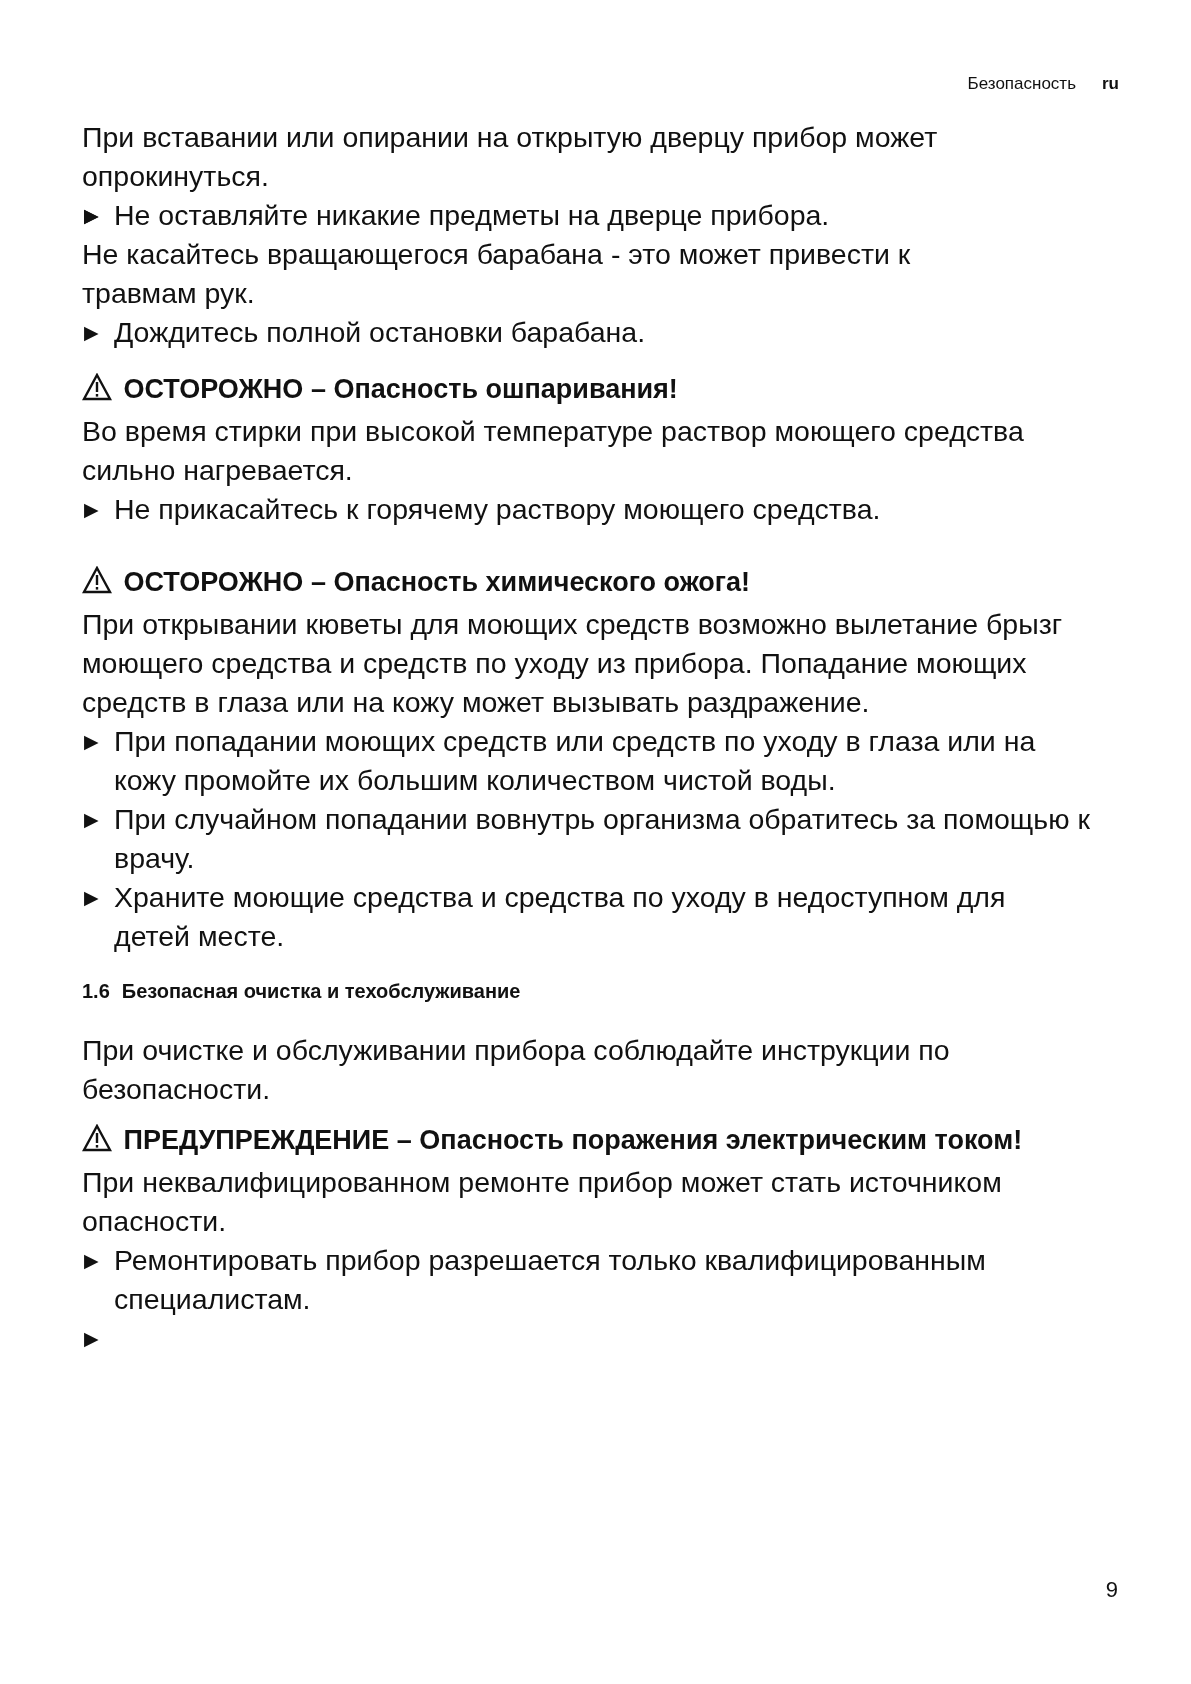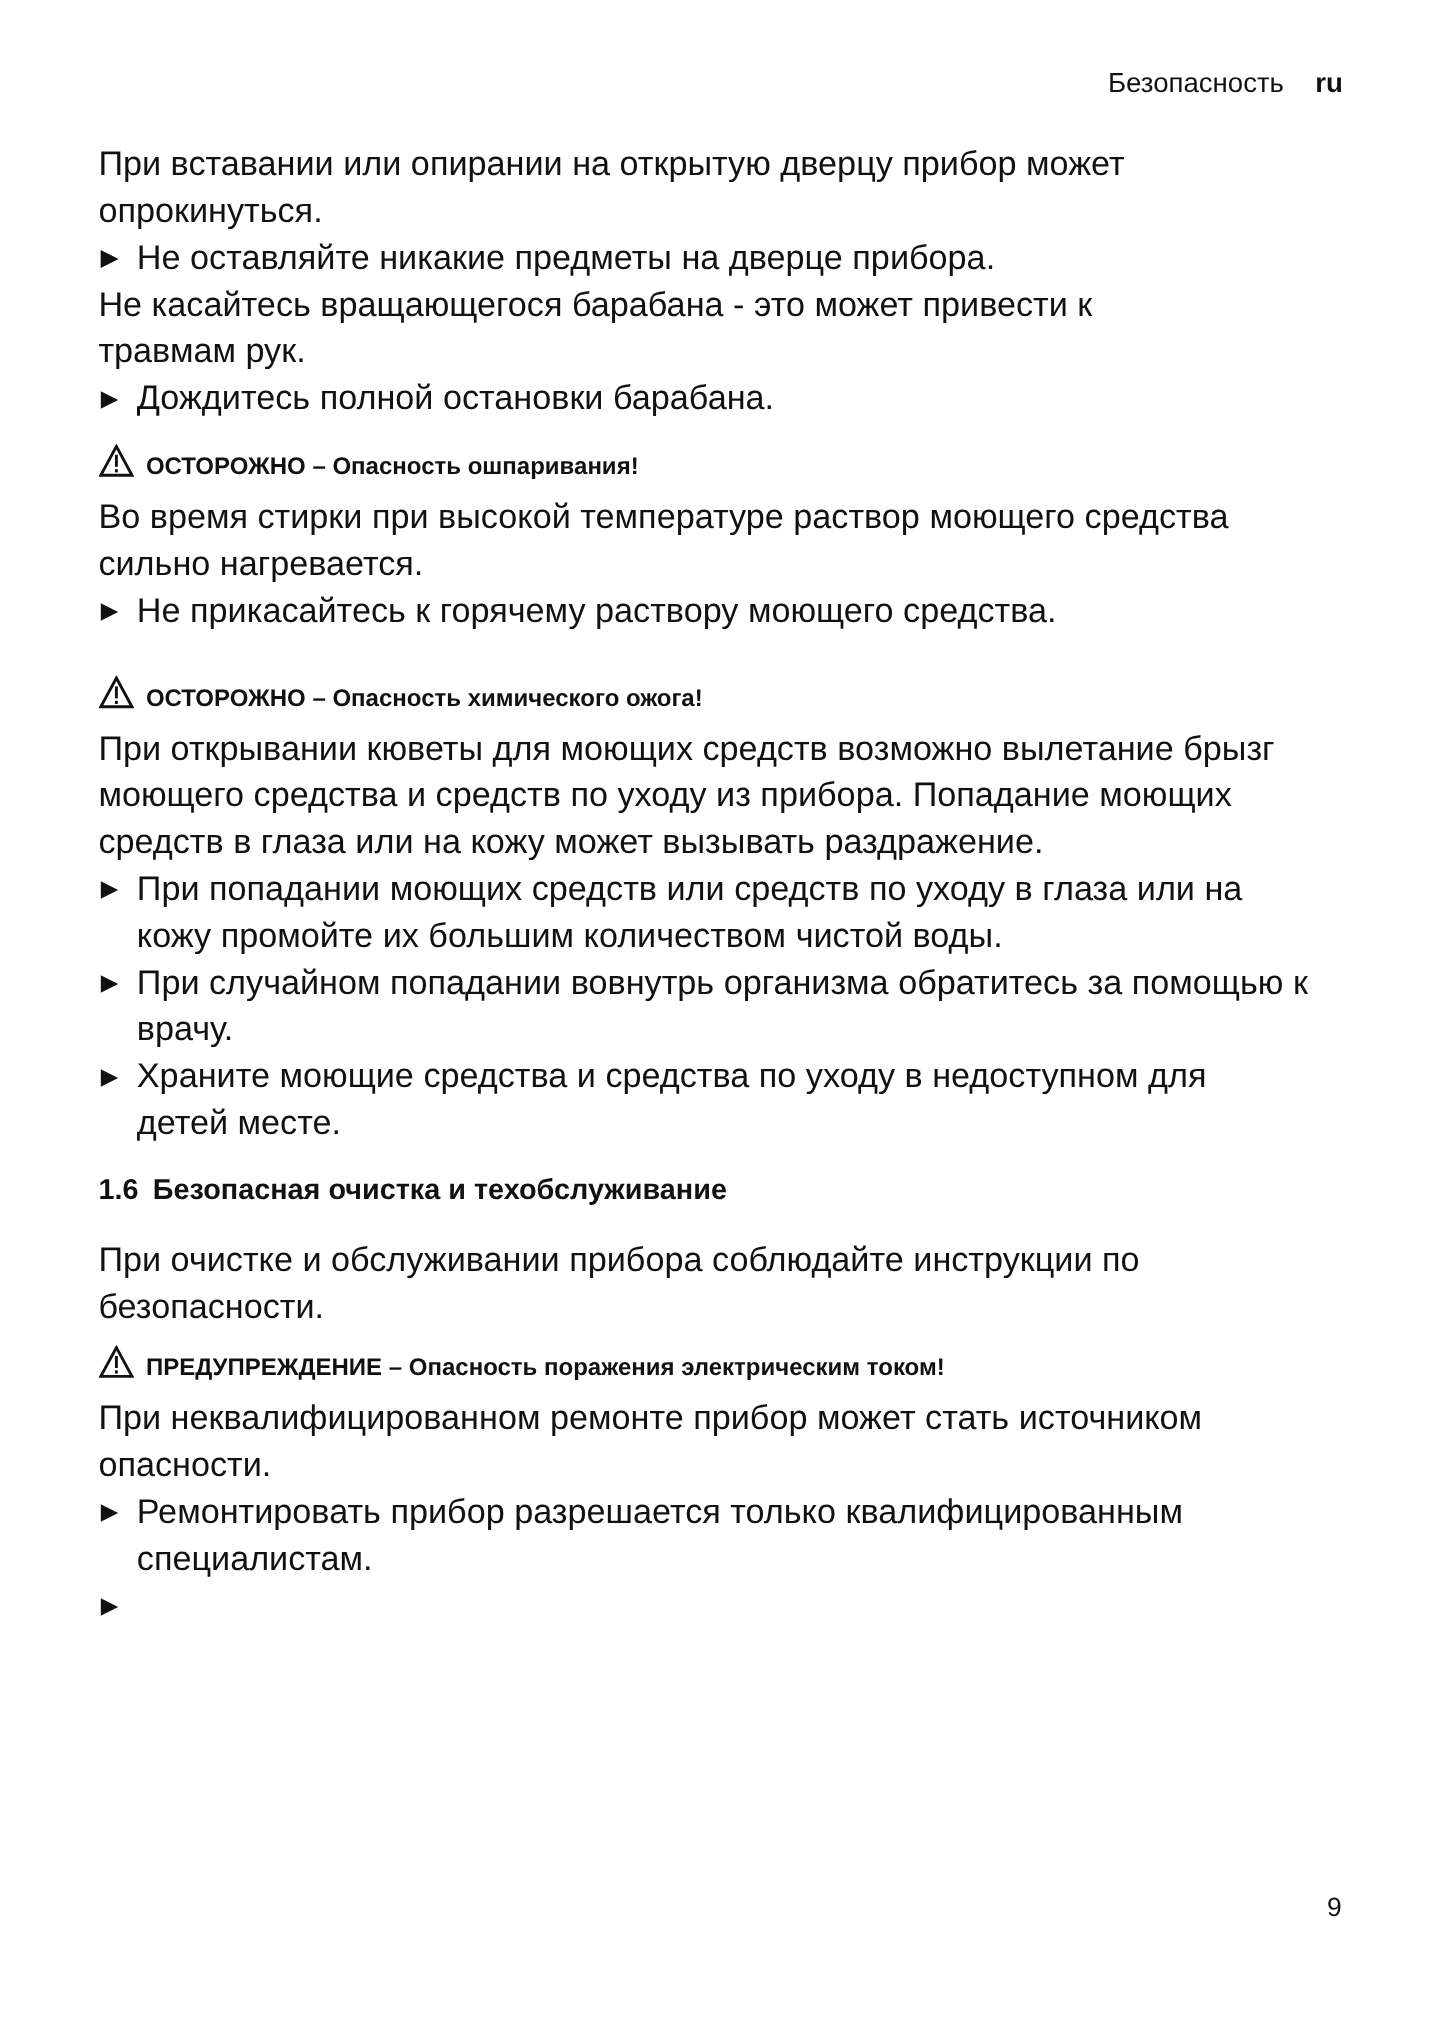--- a/index.html
+++ b/index.html
@@ -1,37 +1,37 @@
 <!DOCTYPE html>
 <html><head>
 <meta charset="utf-8">
 <style>
   html, body { margin: 0; padding: 0; background: #ffffff; }
   body {
     width: 1191px; height: 1684px; position: relative; overflow: hidden;
     font-family: "Liberation Sans", sans-serif; color: #111111;
   }
   .header {
-    position: absolute; top: 56px; right: 72px;
-    font-size: 23px; display: flex; gap: 26px; align-items: baseline;
+    position: absolute; top: 74px; right: 72px;
+    font-size: 17px; display: flex; gap: 26px; align-items: baseline;
   }
   .header .lang { font-weight: bold; text-align: right; }
   .content {
     position: absolute; left: 82px; top: 118px; width: 1040px;
     font-size: 28.5px; line-height: 39px;
   }
   .p { margin: 0; }
   .bullet { position: relative; padding-left: 32px; margin: 0; }
   .bullet .tri {
     position: absolute; left: 2px; top: 0; font-size: 19px; line-height: 39px;
   }
-  .warn { font-weight: bold; margin-top: 12px; font-size: 20px; line-height: 39px; }
+  .warn { font-weight: bold; margin-top: 12px; font-size: 27px; line-height: 39px; }
   .warn .icon { display: inline-block; width: 34px; vertical-align: -3px; }
   .warn .icon svg { width: 30px; height: 28px; }
-  .section-title { font-weight: bold; font-size: 24px; margin: 16px 0 20px 0; }
+  .section-title { font-weight: bold; font-size: 20px; margin: 16px 0 20px 0; }
   .section-title .num { margin-right: 12px; }
   .page-number { position: absolute; right: 73px; top: 1577px; font-size: 22px; }
 </style>
 </head>
 <body>
 
 <div class="header">
   <span>Безопасность</span>
   <span class="lang">ru</span>
 </div>

